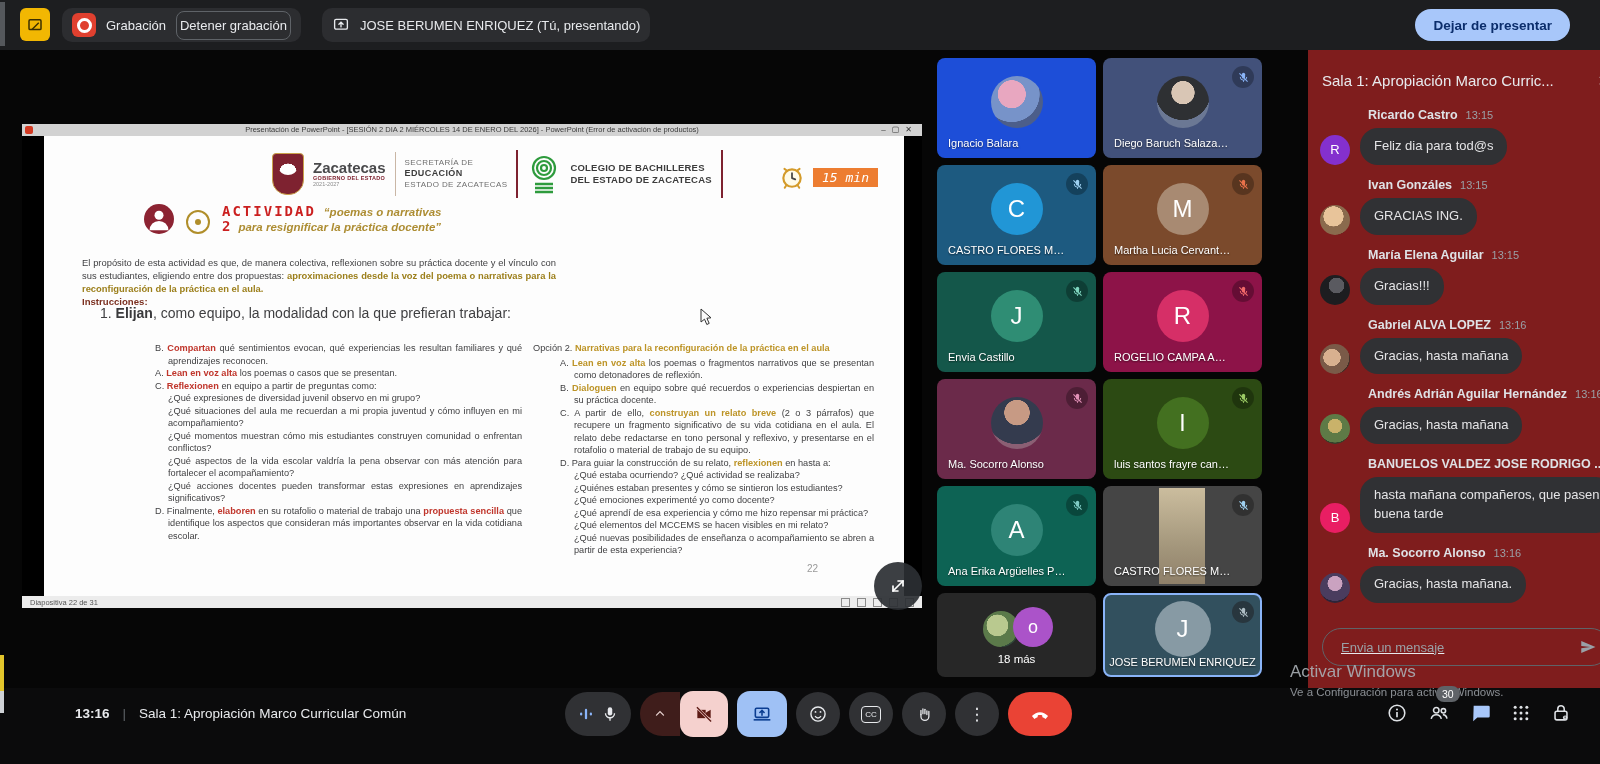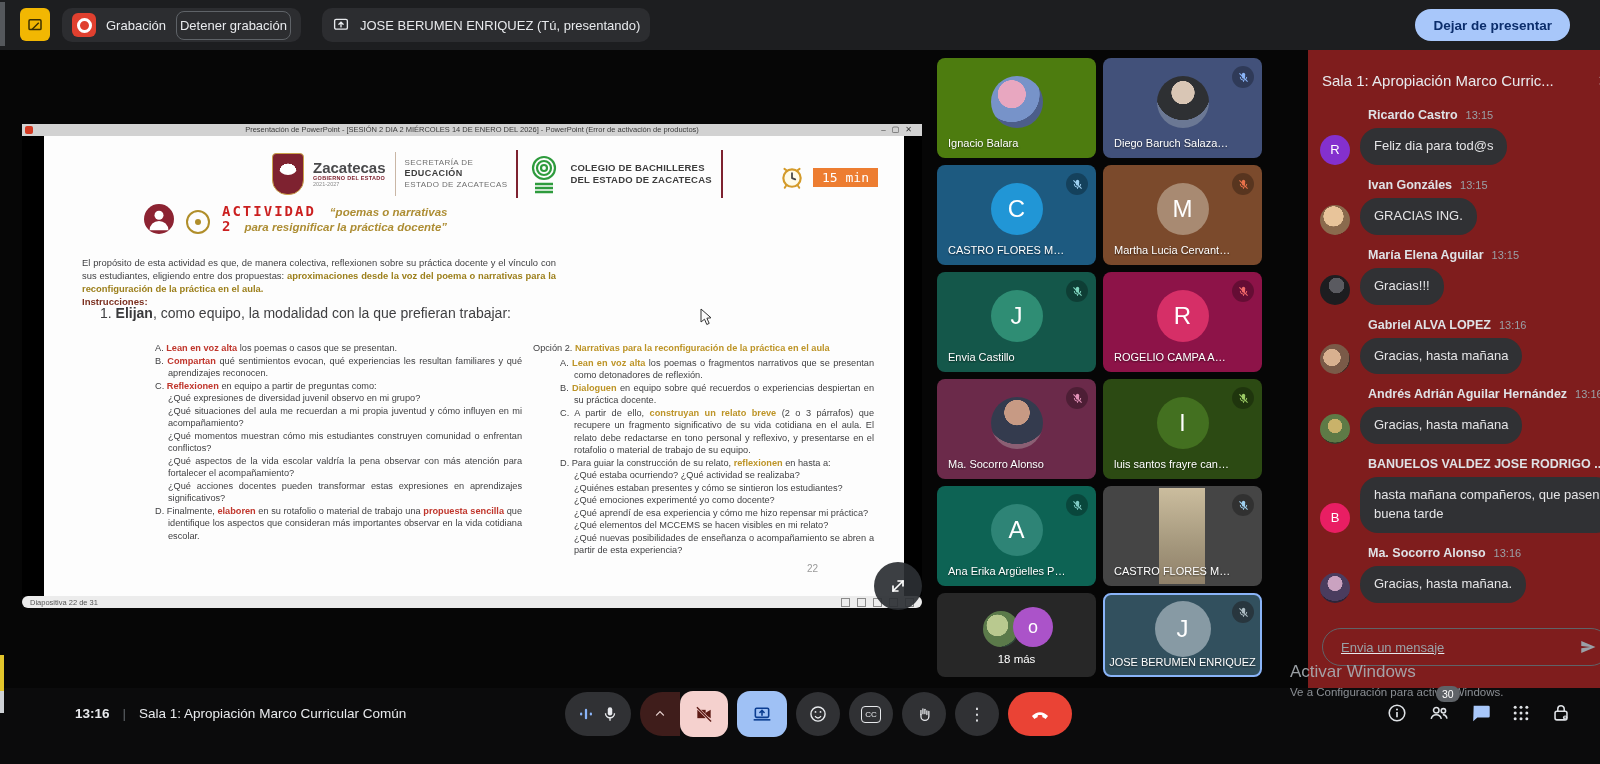--- a/index.html
+++ b/index.html
@@ -22,21 +22,21 @@
     display:flex;align-items:center;padding:0 18px;font-size:13.5px;font-weight:bold;}
   
   .ppt{position:absolute;left:22px;top:124px;width:900px;height:484px;background:#0a0a0a;}
   .ppt-title{position:relative;height:12px;background:#d2d2d2;font-size:7.5px;color:#3a3a3a;
     text-align:center;line-height:12px;white-space:nowrap;overflow:hidden;}
   .ppt-ico{position:absolute;left:3px;top:2px;width:8px;height:8px;background:#d33922;border-radius:2px;}
   .win-ctl{position:absolute;right:4px;top:0;font-size:8px;letter-spacing:6px;color:#333;}
   .slide-wrap{position:absolute;top:12px;left:0;right:0;bottom:12px;background:#000;padding:0 18px 0 22px;}
   .slide{position:relative;width:860px;height:460px;background:#fdfdfd;overflow:hidden;color:#3f3f41;}
   .ppt-status{position:absolute;left:0;right:0;bottom:0;height:12px;background:#ececec;display:flex;
-    align-items:center;justify-content:space-between;padding:0 8px;font-size:7.5px;color:#555;border-radius:6px;}
+    align-items:center;justify-content:space-between;padding:0 8px;font-size:7.5px;color:#555;}
   .status-icons{display:flex;gap:7px;align-items:center;}
   .status-icons span{width:7px;height:7px;border:1px solid #8a8a8a;display:inline-block;}
   
   .logos{position:absolute;top:14px;left:228px;display:flex;align-items:center;gap:9px;}
   .crest{width:30px;height:40px;background:#7e2230;border:1px solid #caa24a;border-radius:4px 4px 15px 15px;position:relative;}
   .crest:after{content:"";position:absolute;left:6px;top:7px;width:18px;height:14px;border-radius:50%;
     background:radial-gradient(circle at 50% 80%,#fff 0 60%,transparent 61%);}
   .zac-words{line-height:1.05;}
   .zac-name{font-size:15px;font-weight:bold;color:#4a4a4c;}
   .zac-sub{font-size:5.5px;color:#7e2230;font-weight:bold;letter-spacing:.3px;}
@@ -44,29 +44,29 @@
   .vdiv{width:1px;height:44px;background:#c9b6a5;}
   .vdiv-m{width:2px;height:48px;background:#7e2230;}
   .sec-block{line-height:1.25;}
   .sec1{font-size:8px;color:#6e6e6e;letter-spacing:.4px;}
   .sec2{font-size:9px;color:#3c3c3c;font-weight:bold;letter-spacing:.4px;}
   .sec3{font-size:8px;color:#6e6e6e;letter-spacing:.4px;}
   .cob-block{line-height:1.3;}
   .cob{font-size:9.5px;color:#3c3c3c;font-weight:bold;letter-spacing:.2px;}
   .timer-wrap{position:absolute;top:28px;right:26px;display:flex;align-items:center;gap:8px;}
   .timer-box{background:#ed7d31;color:#fff;font-family:"DejaVu Sans Mono",monospace;font-size:13px;
-    padding:2px 9px;}
+    padding:2px 9px;font-style:italic;}
   
   .act-row{position:absolute;top:68px;left:100px;display:flex;align-items:flex-start;gap:12px;}
   .person-badge{width:30px;height:30px;border-radius:50%;background:#8c2332;overflow:hidden;flex:none;}
   .gold-badge{width:20px;height:20px;border-radius:50%;border:2.5px solid #b08e2a;margin-top:6px;flex:none;
     display:flex;align-items:center;justify-content:center;}
   .gold-badge i{width:6px;height:6px;border-radius:50%;background:#b08e2a;}
   .act-text{line-height:1.1;}
-  .act-line{display:flex;gap:14px;align-items:baseline;}
+  .act-line{display:flex;gap:8px;align-items:baseline;}
   .act-word{font-family:"DejaVu Sans Mono",monospace;font-weight:bold;color:#cb1f1f;font-size:14px;letter-spacing:2px;}
   .act-num{font-family:"DejaVu Sans Mono",monospace;font-weight:bold;color:#cb1f1f;font-size:14px;}
   .act-sub{font-size:11.5px;font-style:italic;font-weight:bold;color:#ad8d33;}
   
   .intro{position:absolute;top:112px;left:38px;width:474px;font-size:9.4px;line-height:1.38;text-align:justify;}
   .hl-gold{color:#9c7f1b;font-weight:bold;}
   .bold-dark{font-weight:bold;color:#3a3a3c;}
   .red{color:#c0362c;font-weight:bold;}
   .gold{color:#bd9427;font-weight:bold;}
   .instr{position:absolute;top:160px;left:38px;font-size:9.6px;font-weight:bold;color:#7b3020;}
@@ -265,22 +265,22 @@
           </div>
         </div>
 
         <p class="intro"><span>El propósito de esta actividad es que, de manera colectiva, reflexionen sobre su práctica docente y el vínculo con sus estudiantes, eligiendo entre dos propuestas: </span><span class="hl-gold">aproximaciones desde la voz del poema o narrativas para la reconfiguración de la práctica en el aula.</span></p>
 
         <div class="instr">Instrucciones:</div>
 
         <div class="step1"><span>1. </span><span class="bold-dark">Elijan</span><span>, como equipo, la modalidad con la que prefieran trabajar:</span></div>
 
         <div class="opt opt1">
+          <div class="oi"><span>B. </span><span class="red">Compartan</span><span> qué sentimientos evocan, qué experiencias les resultan familiares y qué aprendizajes reconocen.</span></div>
           <div class="oi"><span>A. </span><span class="red">Lean en voz alta</span><span> los poemas o casos que se presentan.</span></div>
-          <div class="oi"><span>B. </span><span class="red">Compartan</span><span> qué sentimientos evocan, qué experiencias les resultan familiares y qué aprendizajes reconocen.</span></div>
           <div class="oi"><span>C. </span><span class="red">Reflexionen</span><span> en equipo a partir de preguntas como:</span></div>
           <div class="oq">¿Qué expresiones de diversidad juvenil observo en mi grupo?</div>
           <div class="oq">¿Qué situaciones del aula me recuerdan a mi propia juventud y cómo influyen en mi acompañamiento?</div>
           <div class="oq">¿Qué momentos muestran cómo mis estudiantes construyen comunidad o enfrentan conflictos?</div>
           <div class="oq">¿Qué aspectos de la vida escolar valdría la pena observar con más atención para fortalecer el acompañamiento?</div>
           <div class="oq">¿Qué acciones docentes pueden transformar estas expresiones en aprendizajes significativos?</div>
           <div class="oi"><span>D. Finalmente, </span><span class="red">elaboren</span><span> en su rotafolio o material de trabajo una </span><span class="red">propuesta sencilla</span><span> que identifique los aspectos que consideran más importantes observar en la vida cotidiana escolar.</span></div>
         </div>
 
         <div class="opt opt2">
@@ -321,21 +321,21 @@
         <g stroke="#fff" stroke-width="2" fill="none" stroke-linecap="round">
       <line x1="6" y1="18" x2="18" y2="6"></line>
           <path d="M12 6h6v6"></path>
           <path d="M12 18H6v-6"></path>
         </g>
       </svg>
   </div>
 
   <div class="tiles">
 
-    <div class="tile" style="background-color: #4d7c0f;">
+    <div class="tile" style="background-color: #1d4ed8;">
       <div class="tav photo1"></div>
       <div class="tname">Ignacio Balara</div>
     </div>
 
     <div class="tile" style="background-color: rgb(66, 81, 122);">
       <div class="tmic" style="color: rgb(138, 180, 248);">
         <svg width="13" height="13" viewBox="0 0 24 24">
             <path d="M12 3a3 3 0 0 0-3 3v5a3 3 0 0 0 6 0V6a3 3 0 0 0-3-3z" fill="currentColor"></path>
             <path d="M6 11a6 6 0 0 0 12 0" stroke="currentColor" stroke-width="1.8" fill="none"></path>
             <line x1="12" y1="17" x2="12" y2="20" stroke="currentColor" stroke-width="1.8"></line>

